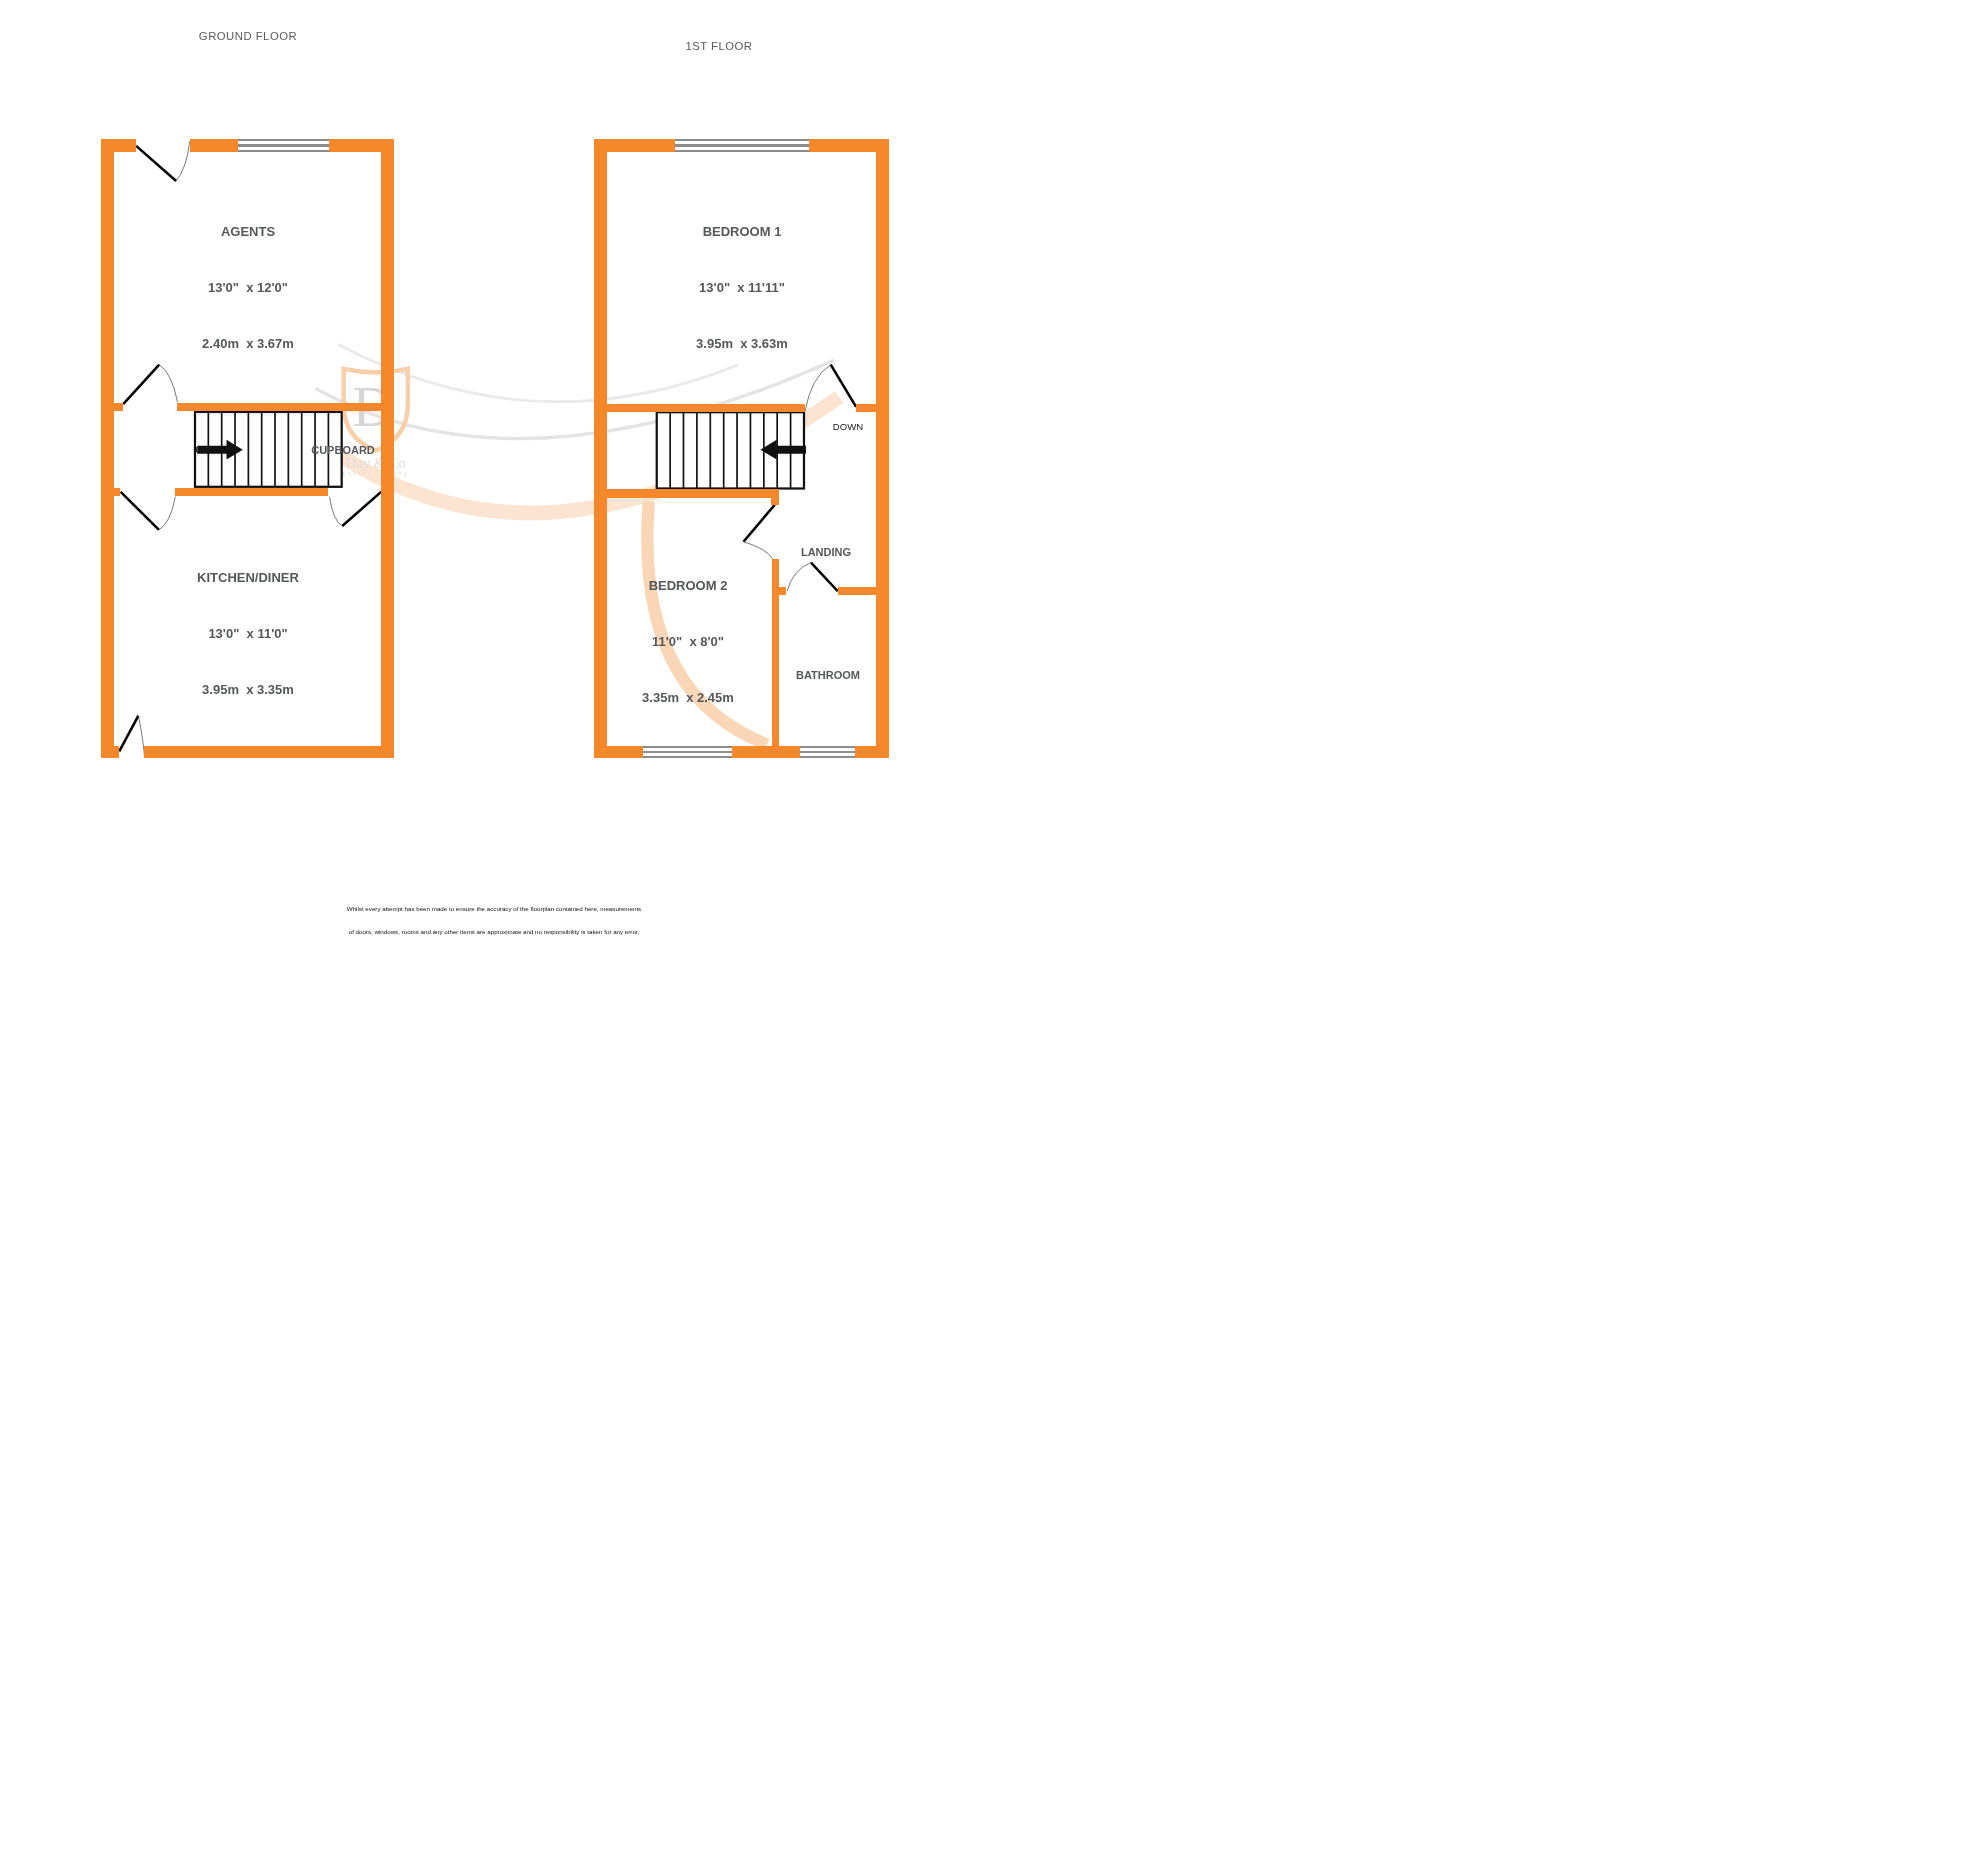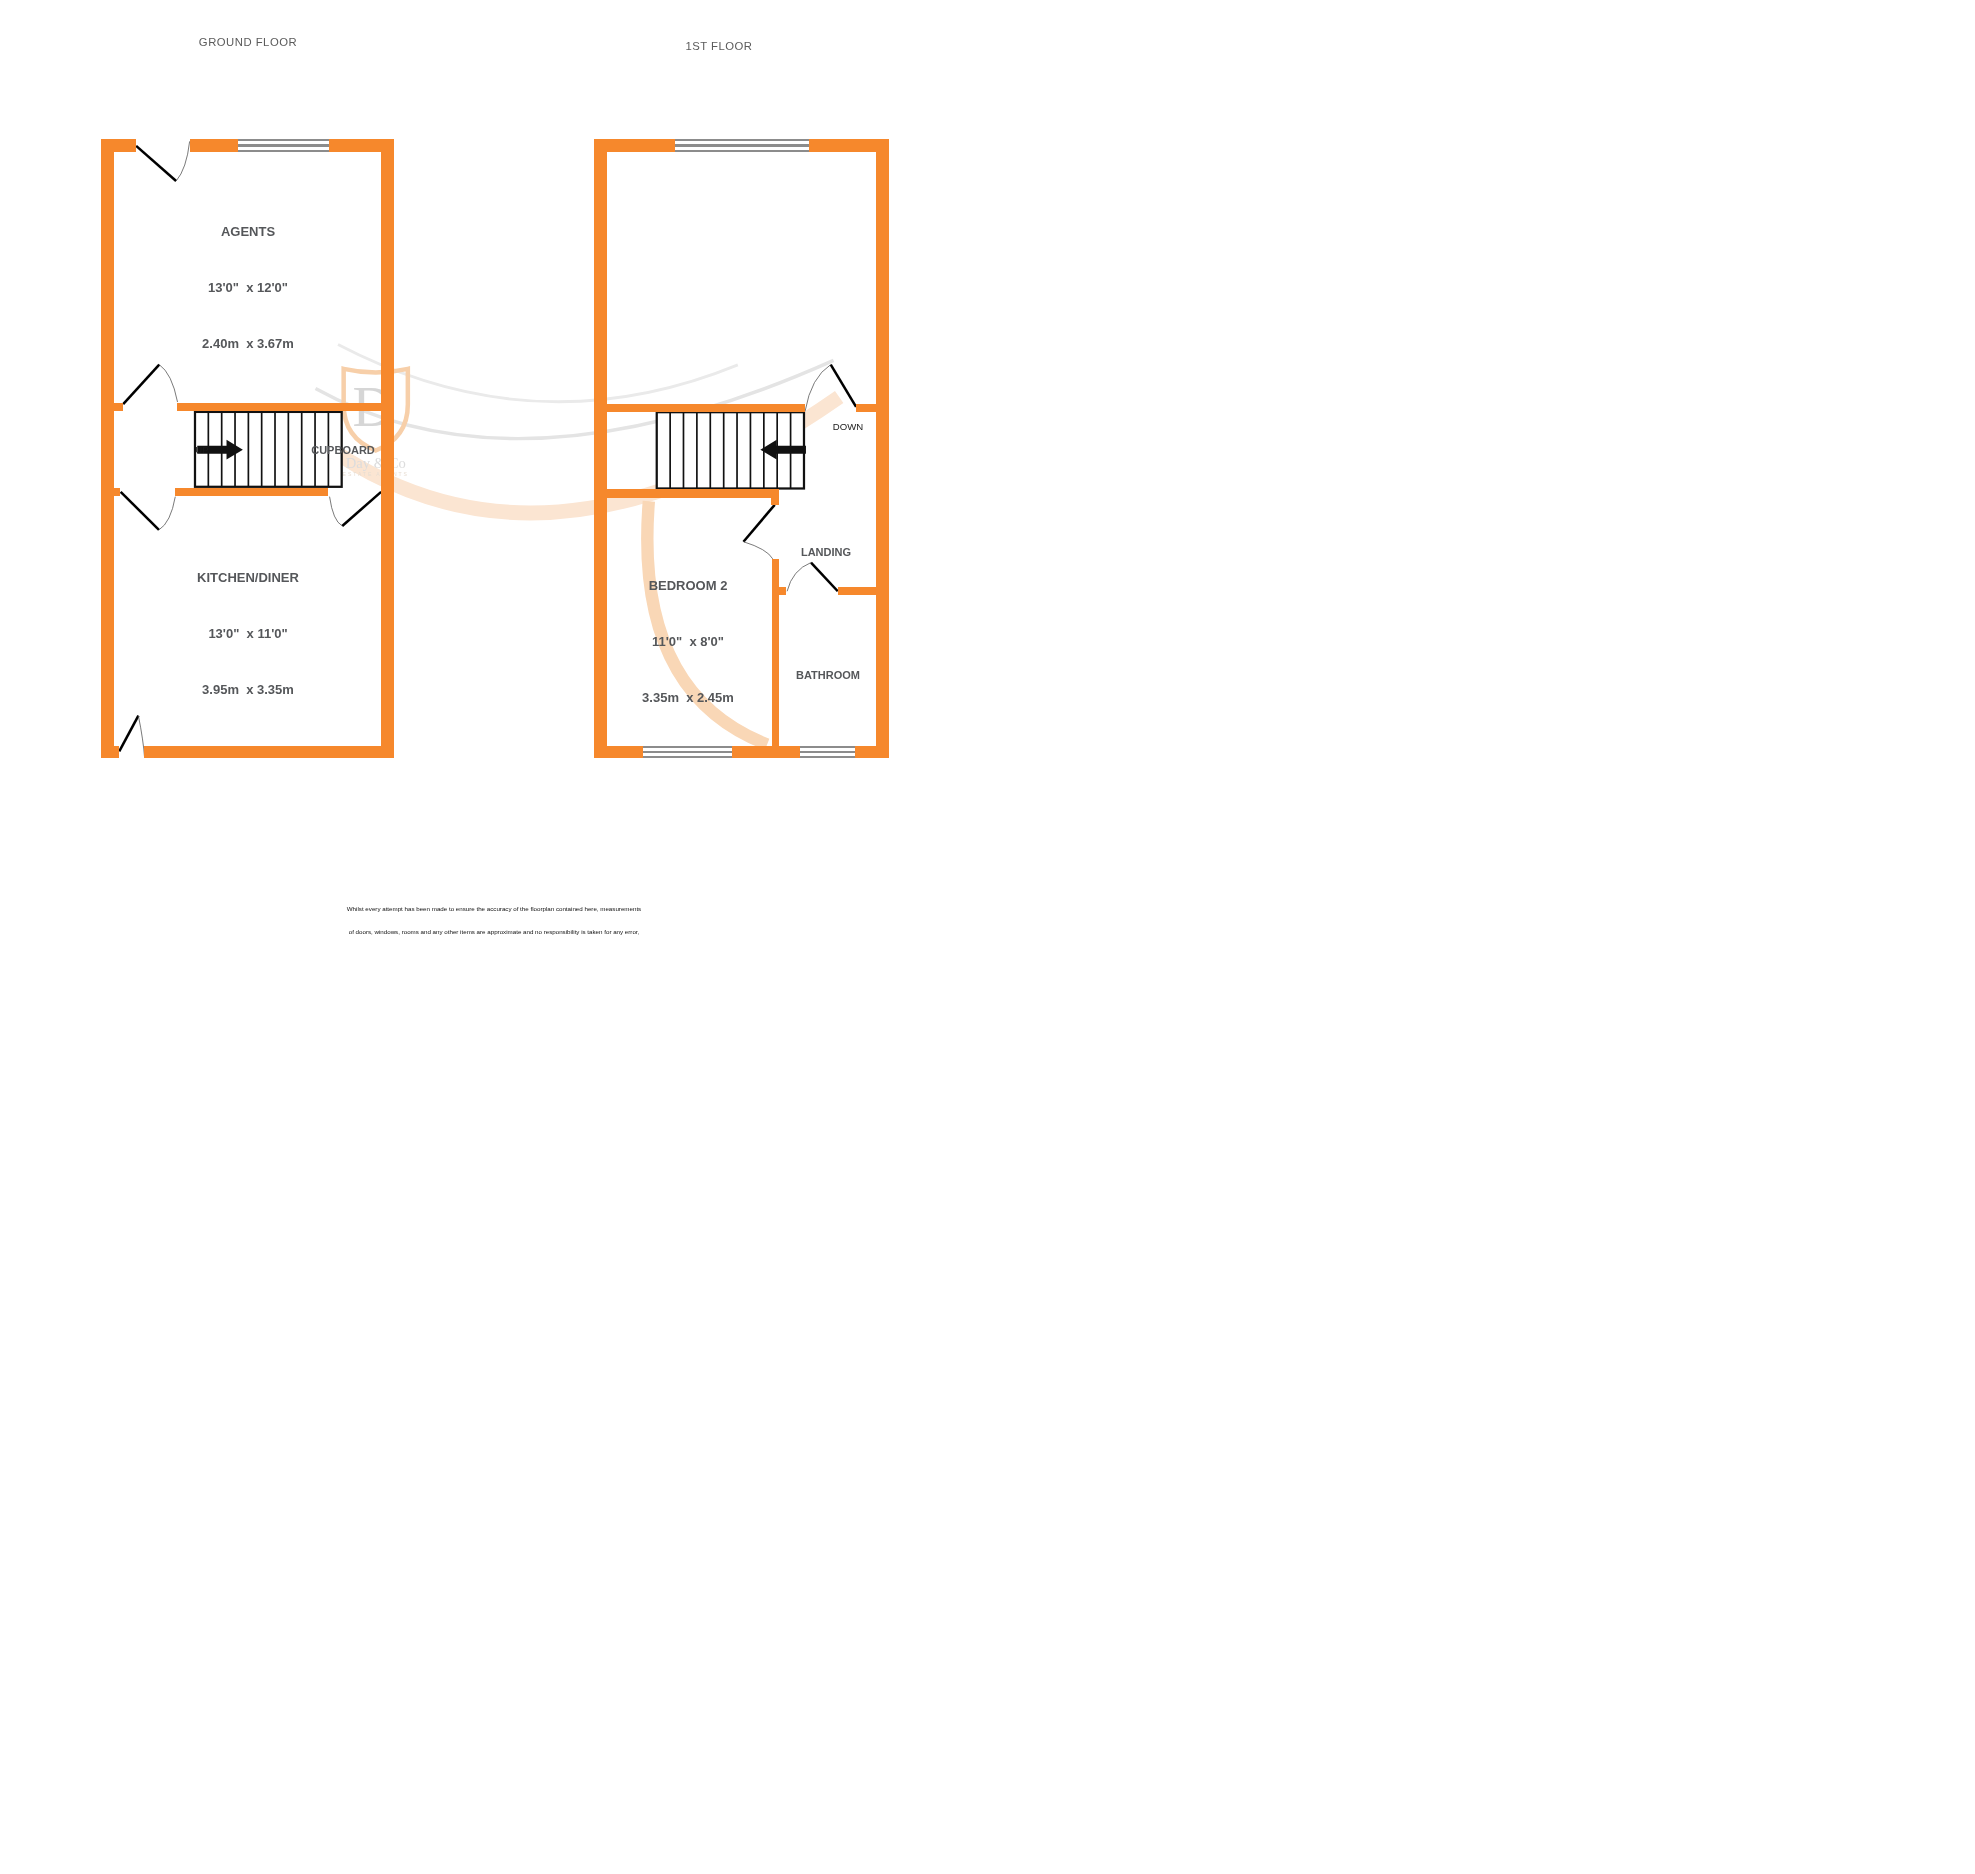--- a/index.html
+++ b/index.html
@@ -145,32 +145,37 @@
     <div class="wall" style="left:607px;top:489px;width:172px;height:9.3px;"></div>
     <div class="wall" style="left:771px;top:498px;width:8.4px;height:6.5px;"></div>
     <div class="wall" style="left:772px;top:559px;width:7px;height:199px;"></div>
     <div class="wall" style="left:772px;top:587px;width:14px;height:8.4px;"></div>
     <div class="wall" style="left:838px;top:587px;width:39px;height:8.4px;"></div>
     <div class="win" style="left:675px;top:139px;width:134px;height:12.7px;"></div>
     <div class="win" style="left:643px;top:746px;width:89px;height:12.4px;"></div>
     <div class="win" style="left:800px;top:746px;width:55px;height:12.4px;"></div>
   </div>
 
-  <div class="floor-title" style="left:230px;top:42px;padding-left:36px;">GROUND FLOOR</div>
+  <div class="floor-title" style="left:230px;top:36px;padding-left:36px;">GROUND FLOOR</div>
   <div class="floor-title" style="left:719px;top:46px;">1ST FLOOR</div>
 
   <div class="room-label" style="left:248px;top:288px;">
     <div>AGENTS</div>
     <div>13'0"  x 12'0"</div>
     <div>2.40m  x 3.67m</div>
   </div>
   <div class="room-label" style="left:248px;top:634px;">
     <div>KITCHEN/DINER</div>
     <div>13'0"  x 11'0"</div>
     <div>3.95m  x 3.35m</div>
+  </div>
+  <div class="room-label" style="left:742px;top:288px;">
+    <div>BEDROOM 1</div>
+    <div>13'0"  x 11'11"</div>
+    <div>3.95m  x 3.63m</div>
   </div>
   <div class="room-label" style="left:688px;top:642px;">
     <div>BEDROOM 2</div>
     <div>11'0"  x 8'0"</div>
     <div>3.35m  x 2.45m</div>
   </div>
 
   <div class="single-label" style="left:343px;top:450px;">CUPBOARD</div>
   <div class="single-label" style="left:826px;top:552px;">LANDING</div>
   <div class="single-label" style="left:828px;top:675px;">BATHROOM</div>

